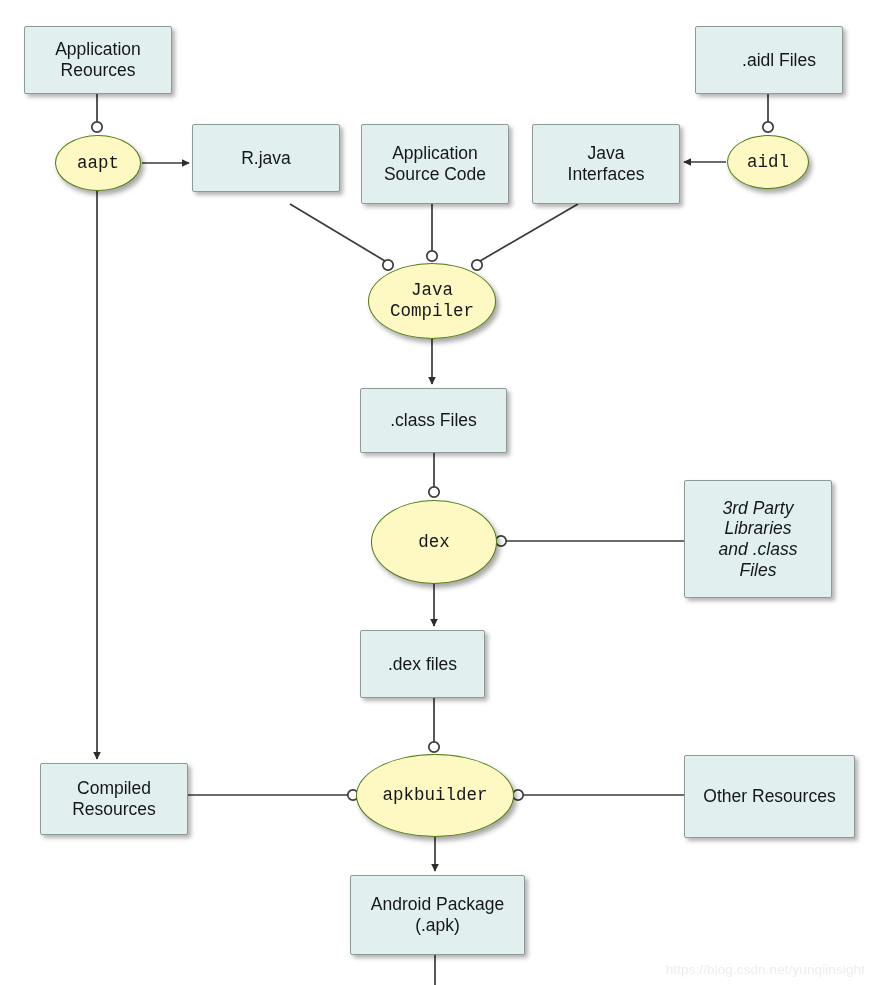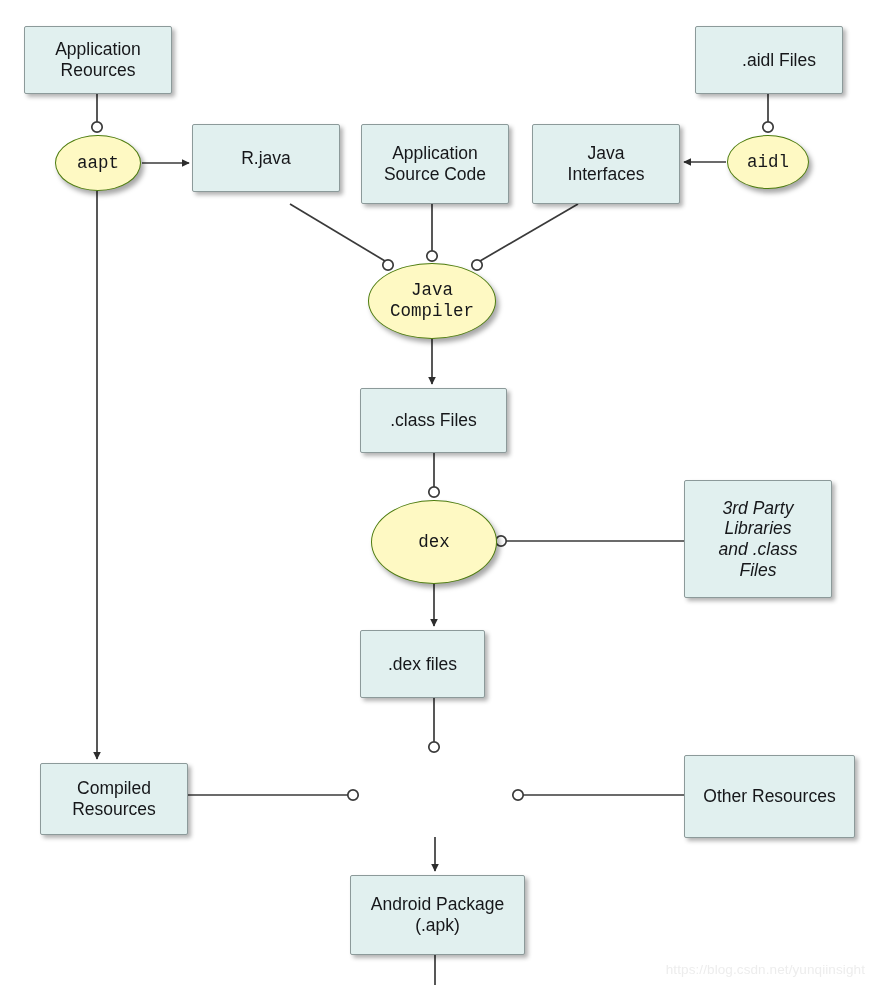--- a/index.html
+++ b/index.html
@@ -151,20 +151,21 @@
   <div class="node box" style="left:684px; top:480px; width:148px; height:118px;font-style:italic;">3rd Party
 Libraries
 and .class
 Files</div>
 
   <div class="node box" style="left:360px; top:630px; width:125px; height:68px;">.dex files</div>
 
   <div class="node box" style="left:24px;  top:763px; width:148px; height:72px;margin-left:16px;">Compiled
 Resources</div>
 
+  <div class="node ellipse" style="left:356px; top:754px; width:158px; height:83px;">apkbuilder</div>
 
   <div class="node box" style="left:350px; top:875px; width:175px; height:80px;">Android Package
 (.apk)</div>
 
   <div class="node box" style="left:684px; top:755px; width:171px; height:83px;">Other Resources</div>
 
   <div class="watermark">https://blog.csdn.net/yunqiinsight</div>
 
 </div>
 

